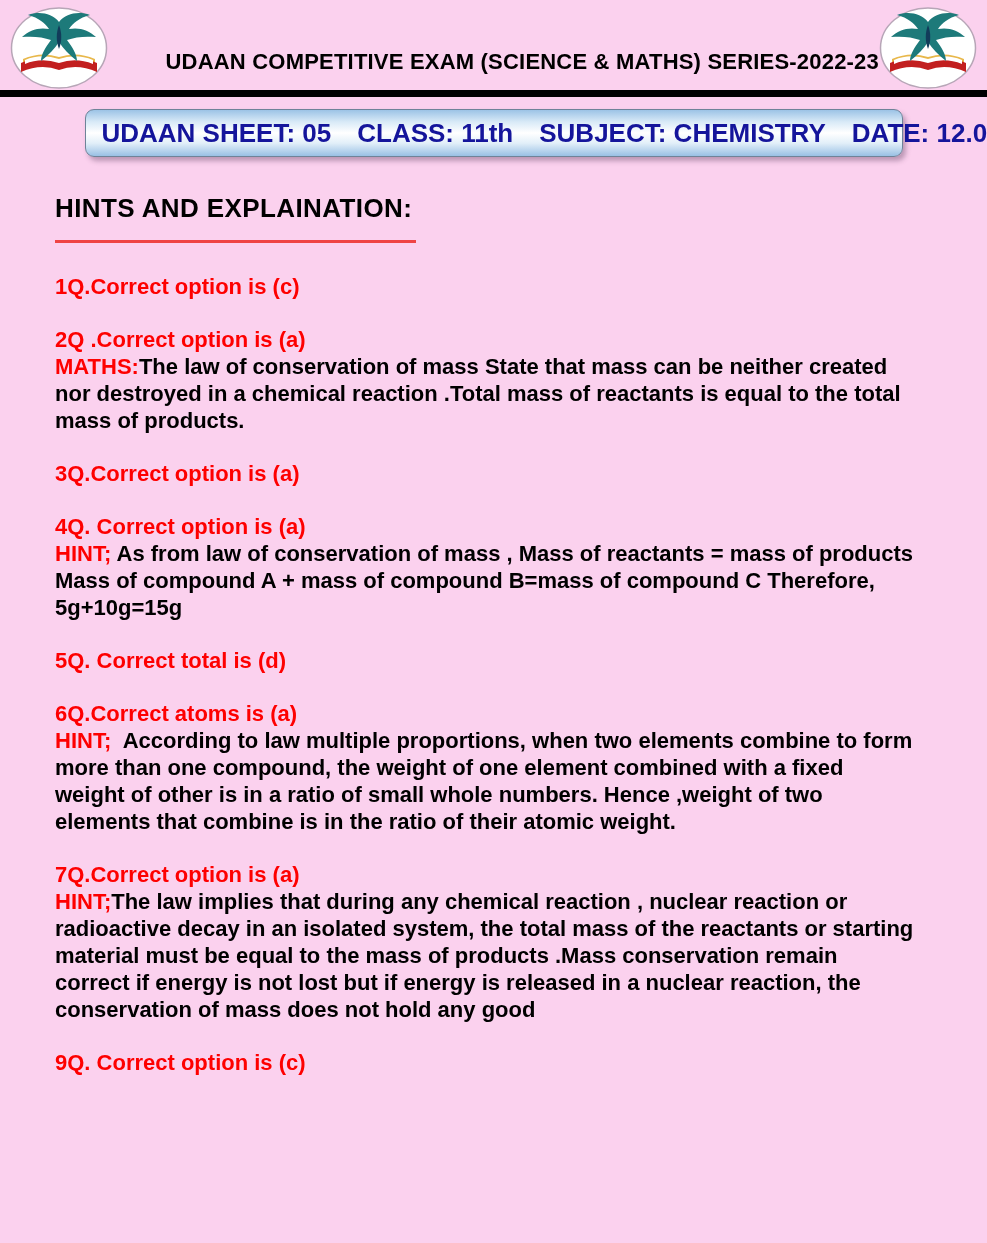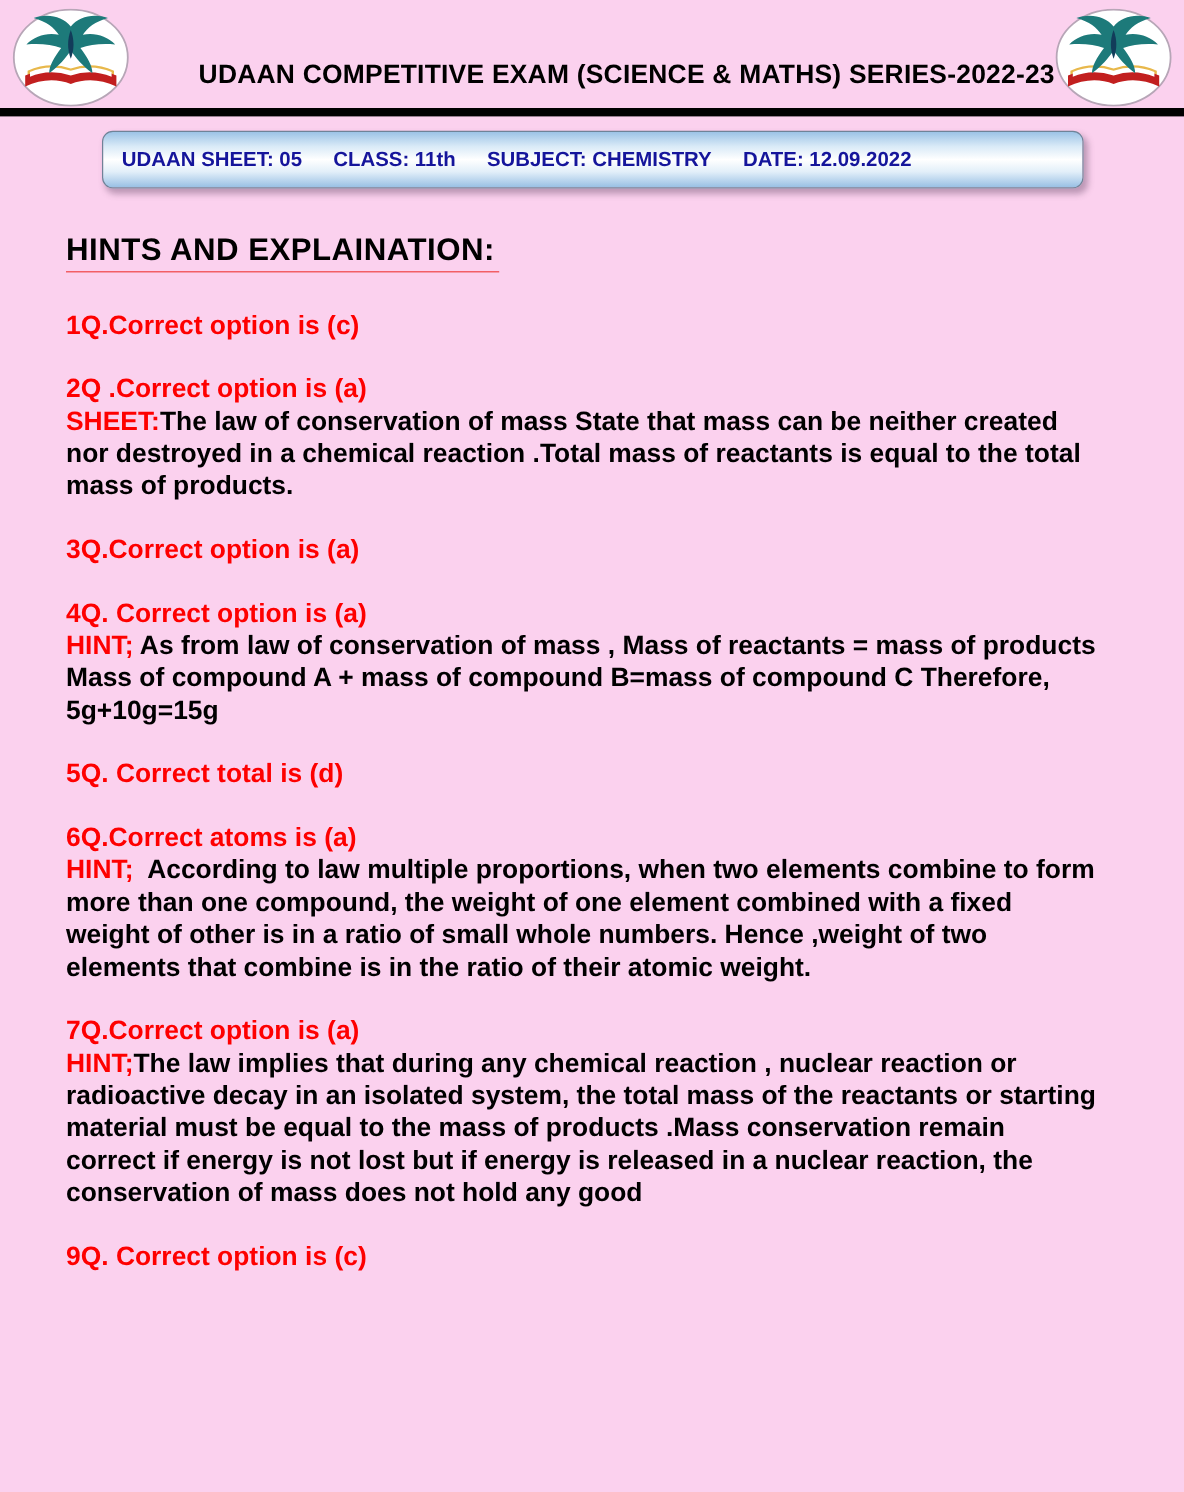--- a/index.html
+++ b/index.html
@@ -48,41 +48,41 @@
     margin: 12px auto 0 auto;
     width: 818px;
     height: 48px;
     border-radius: 9px;
     border: 1px solid #6f8398;
     background: linear-gradient(180deg, #9cc3e6 0%, #d9eaf7 26%, #ffffff 50%, #e2eff9 72%, #99c0e4 100%);
     box-shadow: 3px 4px 5px rgba(110, 80, 110, 0.45);
     display: flex;
     align-items: center;
     padding-left: 16px;
-    font-size: 17px;
+    font-size: 26px;
     font-weight: bold;
     color: var(--navy, #15159b);
     white-space: nowrap;
   }
   .info-seg { margin-right: 26px; }
 
   
   .content {
     padding: 0 72px 0 55px;
   }
   .heading {
     margin-top: 36px;
     margin-bottom: 30px;
     width: fit-content;
     font-size: 26px;
     font-weight: bold;
     letter-spacing: 0.4px;
-    border-bottom: 1px solid #ef4444;
+    border-bottom: 3px solid #ef4444;
     padding-right: 4px;
-    padding-bottom: 2px;
+    padding-bottom: 16px;
   }
   .entry { margin-top: 26px; }
   .entry p {
     font-size: 22px;
     line-height: 27px;
     font-weight: bold;
   }
   .q { color: var(--red, #ff0000); }
   .hint { white-space: pre-wrap; }
   .hl { color: var(--red, #ff0000); }
@@ -126,21 +126,21 @@
 
 <main class="content">
   <h2 class="heading">HINTS AND EXPLAINATION:</h2>
 
   <section class="entry">
     <p class="q">1Q.Correct option is (c)</p>
   </section>
 
   <section class="entry">
     <p class="q">2Q .Correct option is (a)</p>
-    <p class="hint"><span class="hl">SHEET:</span><span class="ht">The law of conservation of mass State that mass can be neither created nor destroyed in a chemical reaction .Total mass of reactants is equal to the total mass of products.</span></p>
+    <p class="hint"><span class="hl">MATHS:</span><span class="ht">The law of conservation of mass State that mass can be neither created nor destroyed in a chemical reaction .Total mass of reactants is equal to the total mass of products.</span></p>
   </section>
 
   <section class="entry">
     <p class="q">3Q.Correct option is (a)</p>
   </section>
 
   <section class="entry">
     <p class="q">4Q. Correct option is (a)</p>
     <p class="hint"><span class="hl">HINT;</span><span class="ht"> As from law of conservation of mass , Mass of reactants = mass of products Mass of compound A + mass of compound B=mass of compound C Therefore, 5g+10g=15g</span></p>
   </section>

